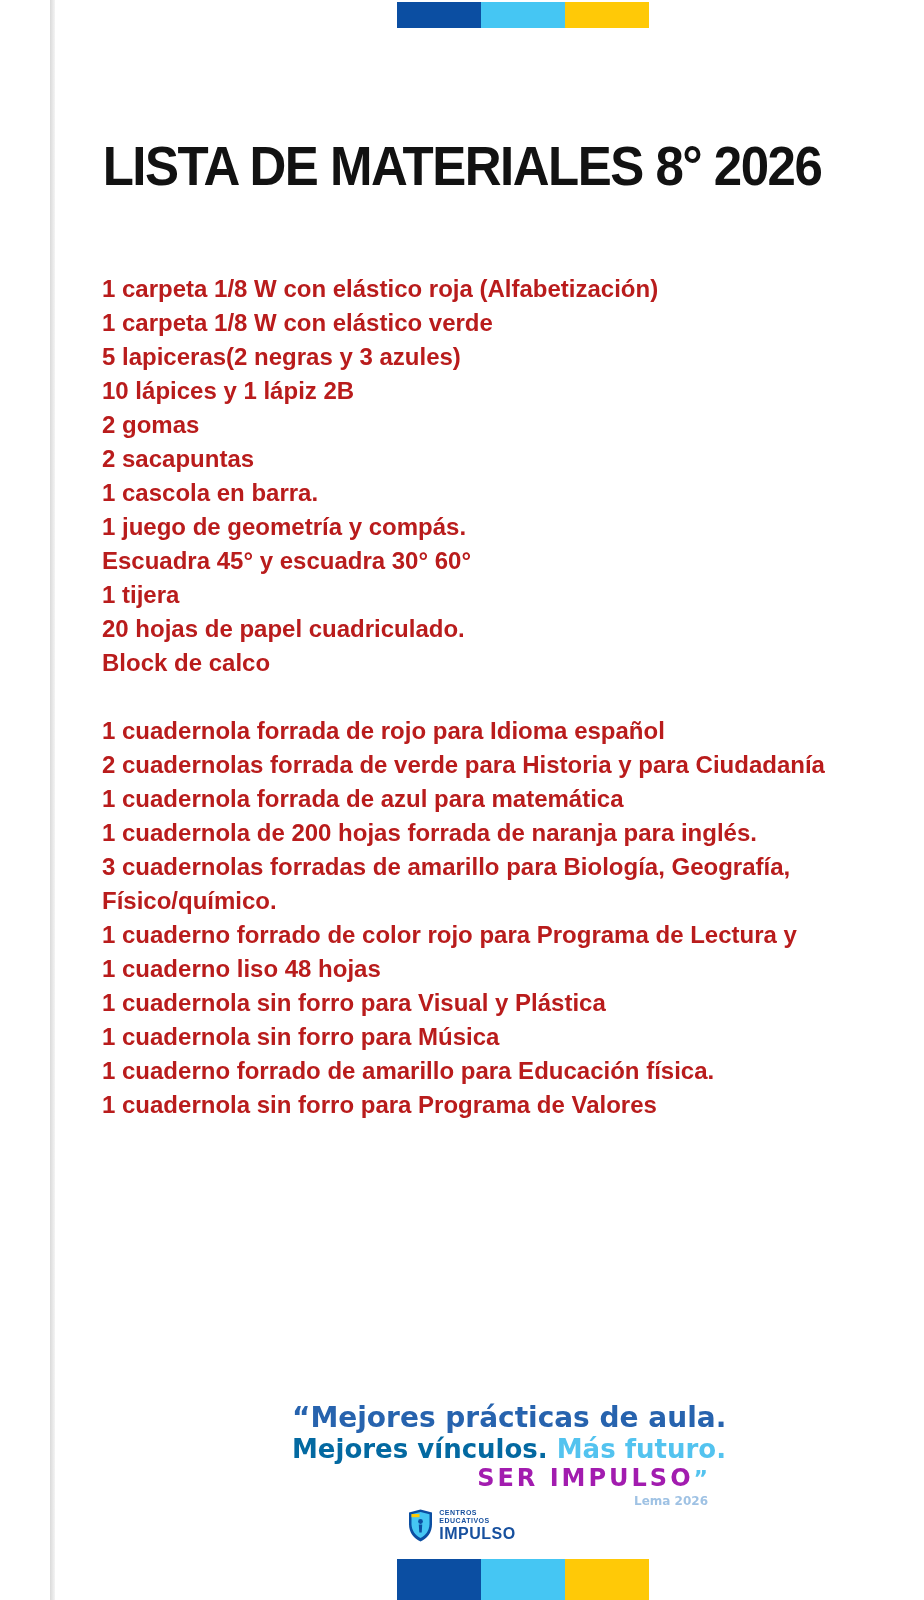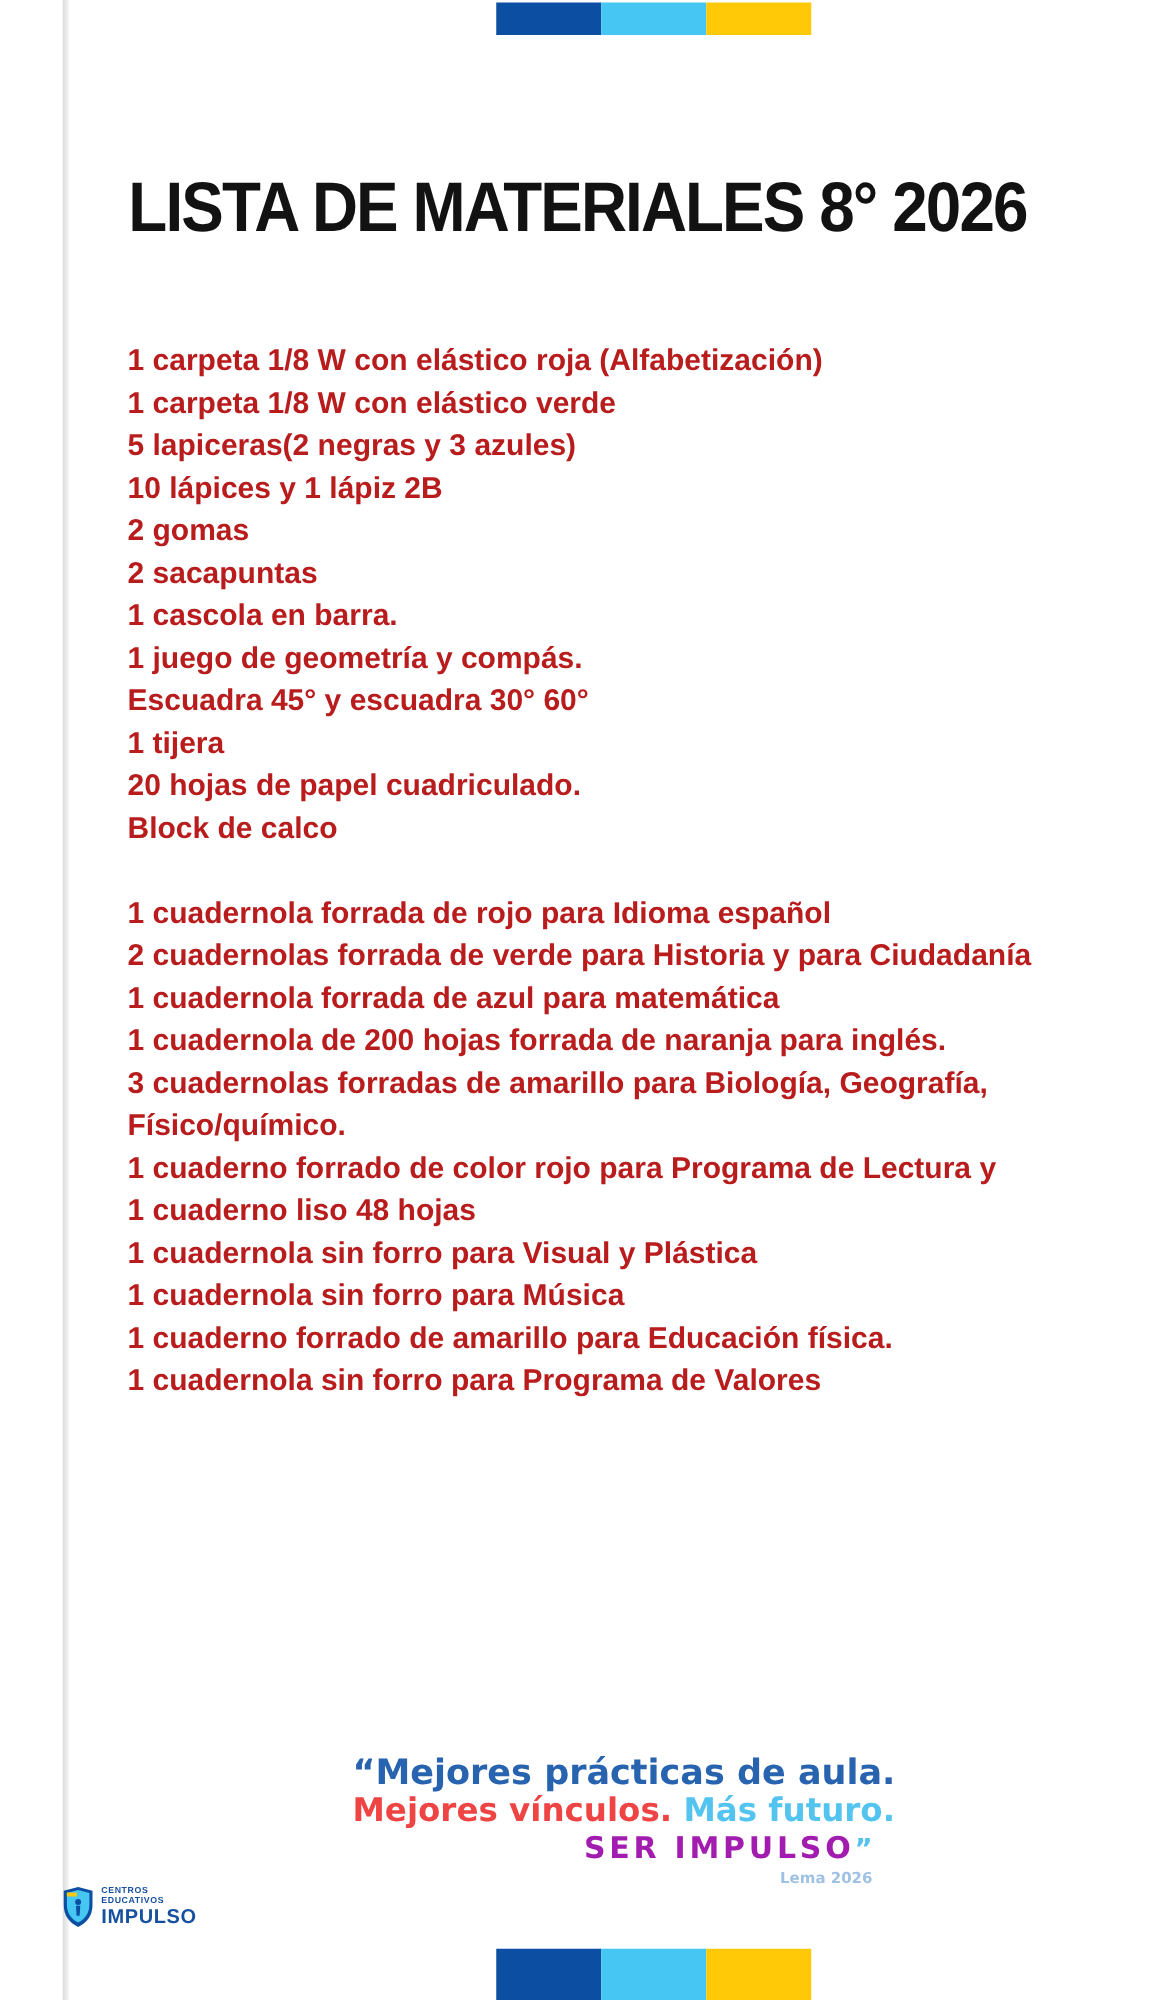--- a/index.html
+++ b/index.html
@@ -26,33 +26,33 @@
   }
 
   .materials {
     position:absolute; left:52px; top:272px; width:830px;
     font-size:24px; font-weight:bold; color:#b91c1c;
   }
   .materials .list-line { height:34px; line-height:34px; white-space:nowrap; }
   .section-gap { height:34px; }
 
   .slogan {
-    position:absolute; left:232px; top:1402px; width:416px;
+    position:absolute; left:242px; top:1402px; width:416px;
     text-align:right; font-weight:bold;
     font-family:"DejaVu Sans", sans-serif;
   }
   .slogan-line1 { font-size:28px; line-height:32px; white-space:nowrap; }
   .slogan-line2 { font-size:26px; line-height:30px; white-space:nowrap; }
   .slogan-line3 { font-size:24px; line-height:28px; letter-spacing:3px; white-space:nowrap; }
   .slogan-quote { letter-spacing:0; font-size:22px; }
   .slogan-lema  { font-size:12px; line-height:14px; margin-top:1px; }
 
   .logo {
     position:absolute; left:0; top:1509px; width:100%;
-    display:flex; justify-content:flex-start; align-items:center; gap:6px;
+    display:flex; justify-content:center; align-items:center; gap:6px;
   }
   .logo-text { display:flex; flex-direction:column; justify-content:center; }
   .logo-org  { font-size:7px; line-height:8px; font-weight:bold; letter-spacing:0.5px; }
   .logo-name { font-size:16px; line-height:17px; font-weight:bold; letter-spacing:0.5px; }
 </style>
 </head>
 <body>
 
 <div class="page">
 
@@ -94,21 +94,21 @@
         <div class="list-line">1 cuadernola sin forro para Visual y Plástica</div>
         <div class="list-line">1 cuadernola sin forro para Música</div>
         <div class="list-line">1 cuaderno forrado de amarillo para Educación física.</div>
         <div class="list-line">1 cuadernola sin forro para Programa de Valores</div>
       </div>
   </div>
 
   <div class="slogan">
     <div class="slogan-line1" style="color: rgb(39, 99, 174);">“Mejores prácticas de aula.</div>
     <div class="slogan-line2">
-      <span style="color: #ef4444; margin-top: 44px;">Mejores vínculos.</span><span style="color: rgb(83, 195, 239);"> Más futuro.</span>
+      <span style="color: #0369a1; margin-top: 44px;">Mejores vínculos.</span><span style="color: rgb(83, 195, 239);"> Más futuro.</span>
     </div>
     <div class="slogan-line3">
       <span style="color: #a21caf;">SER IMPULSO</span><span class="slogan-quote" style="color: rgb(83, 195, 239);">”</span>
     </div>
     <div class="slogan-lema" style="color: rgb(159, 194, 228);">Lema 2026</div>
   </div>
 
   <div class="logo">
     <span style="display:inline-block; line-height:0;">
       <svg width="25" height="33" viewBox="0 0 25 33">

